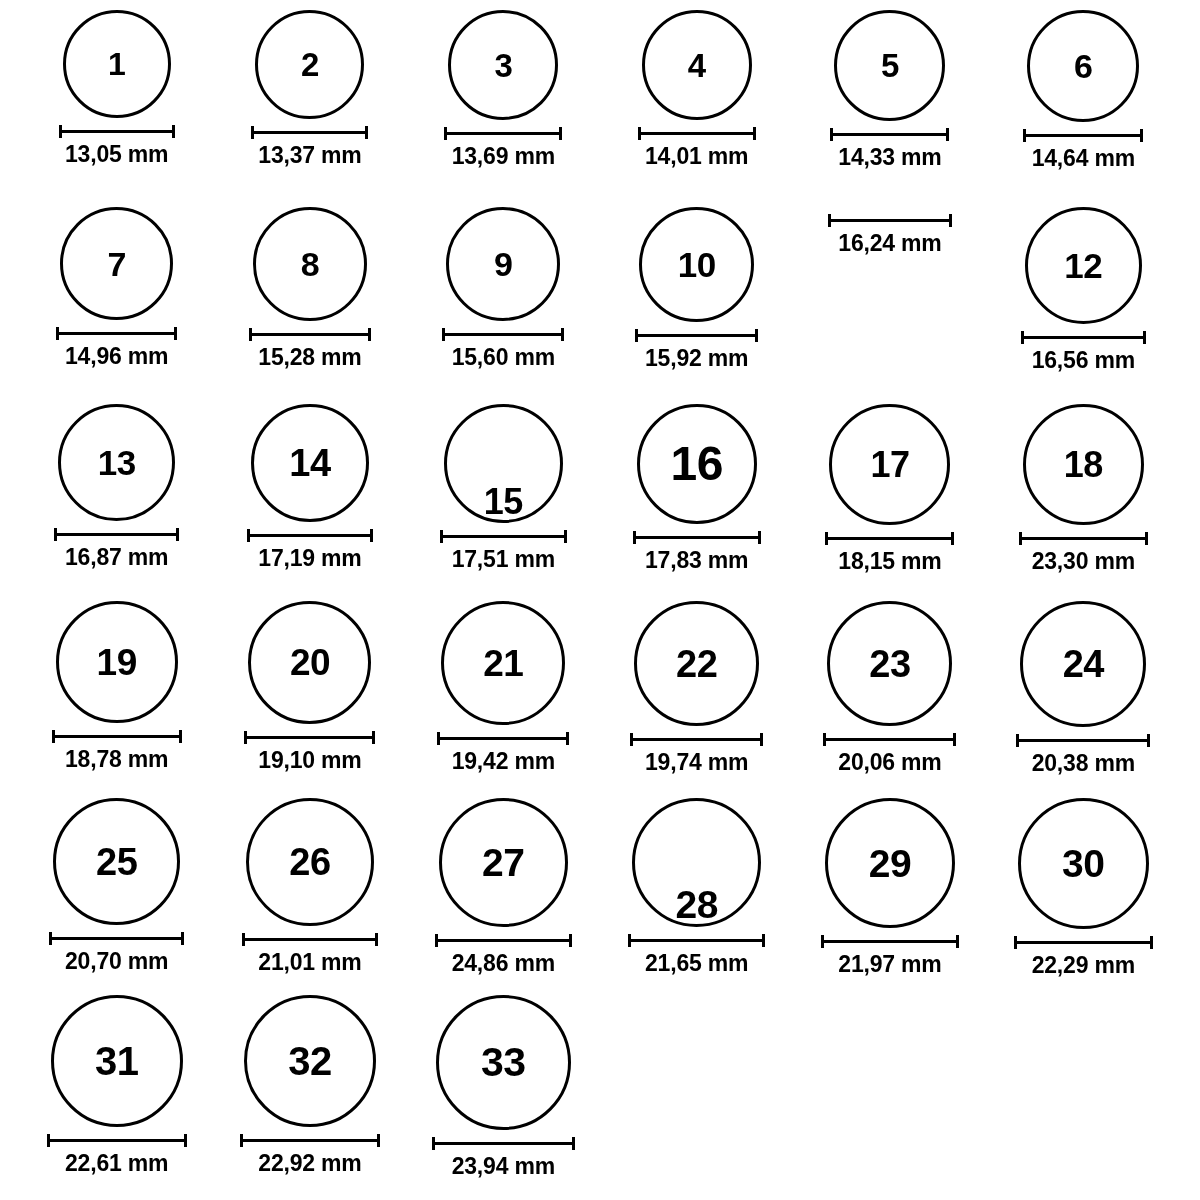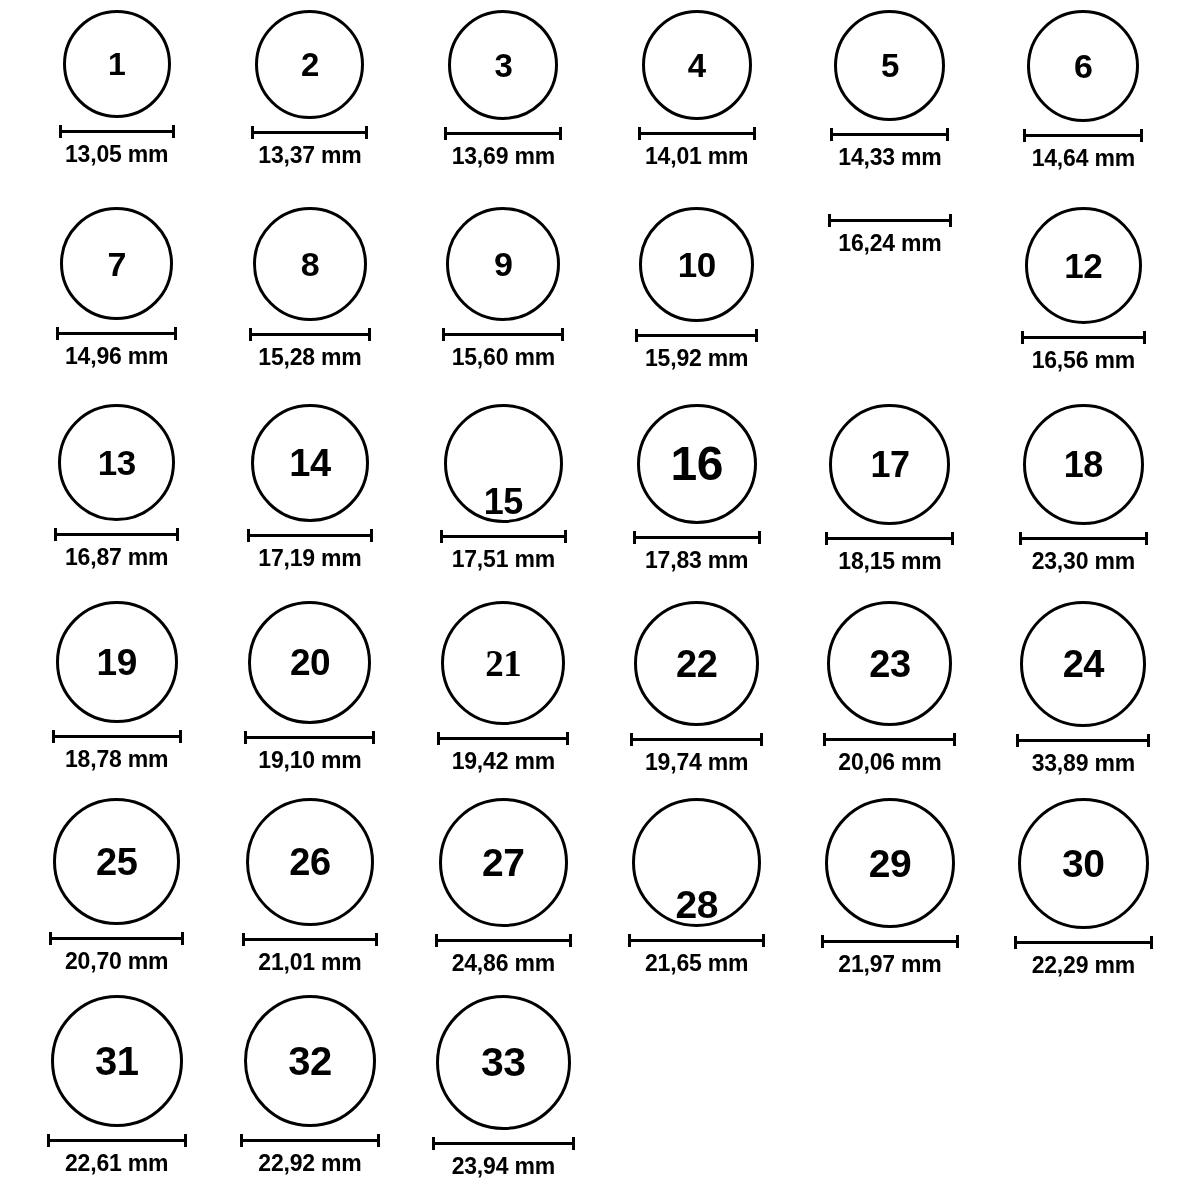--- a/index.html
+++ b/index.html
@@ -300,21 +300,21 @@
           <div class="ring-label" style="font-size: 37px;">20</div>
         </div>
         <div class="measure" style="width: 131px;">
           <div class="bar"></div>
           <div class="cap left"></div>
           <div class="cap right"></div>
         </div>
         <div class="mm">19,10 mm</div>
       </div>
       <div class="cell">
-        <div class="ring" style="width: 124px; height: 124px; font-family: Liberation Serif, serif;">
+        <div class="ring" style="width: 124px; height: 124px;">
           <div class="ring-label" style="font-size: 37px;">21</div>
         </div>
         <div class="measure" style="width: 132px;">
           <div class="bar"></div>
           <div class="cap left"></div>
           <div class="cap right"></div>
         </div>
         <div class="mm">19,42 mm</div>
       </div>
       <div class="cell">
@@ -341,21 +341,21 @@
       </div>
       <div class="cell">
         <div class="ring" style="width: 126px; height: 126px;">
           <div class="ring-label" style="font-size: 38px;">24</div>
         </div>
         <div class="measure" style="width: 134px;">
           <div class="bar"></div>
           <div class="cap left"></div>
           <div class="cap right"></div>
         </div>
-        <div class="mm">33,89 mm</div>
+        <div class="mm">20,38 mm</div>
       </div>
       <div class="cell">
         <div class="ring" style="width: 127px; height: 127px;">
           <div class="ring-label" style="font-size: 38px;">25</div>
         </div>
         <div class="measure" style="width: 135px;">
           <div class="bar"></div>
           <div class="cap left"></div>
           <div class="cap right"></div>
         </div>

